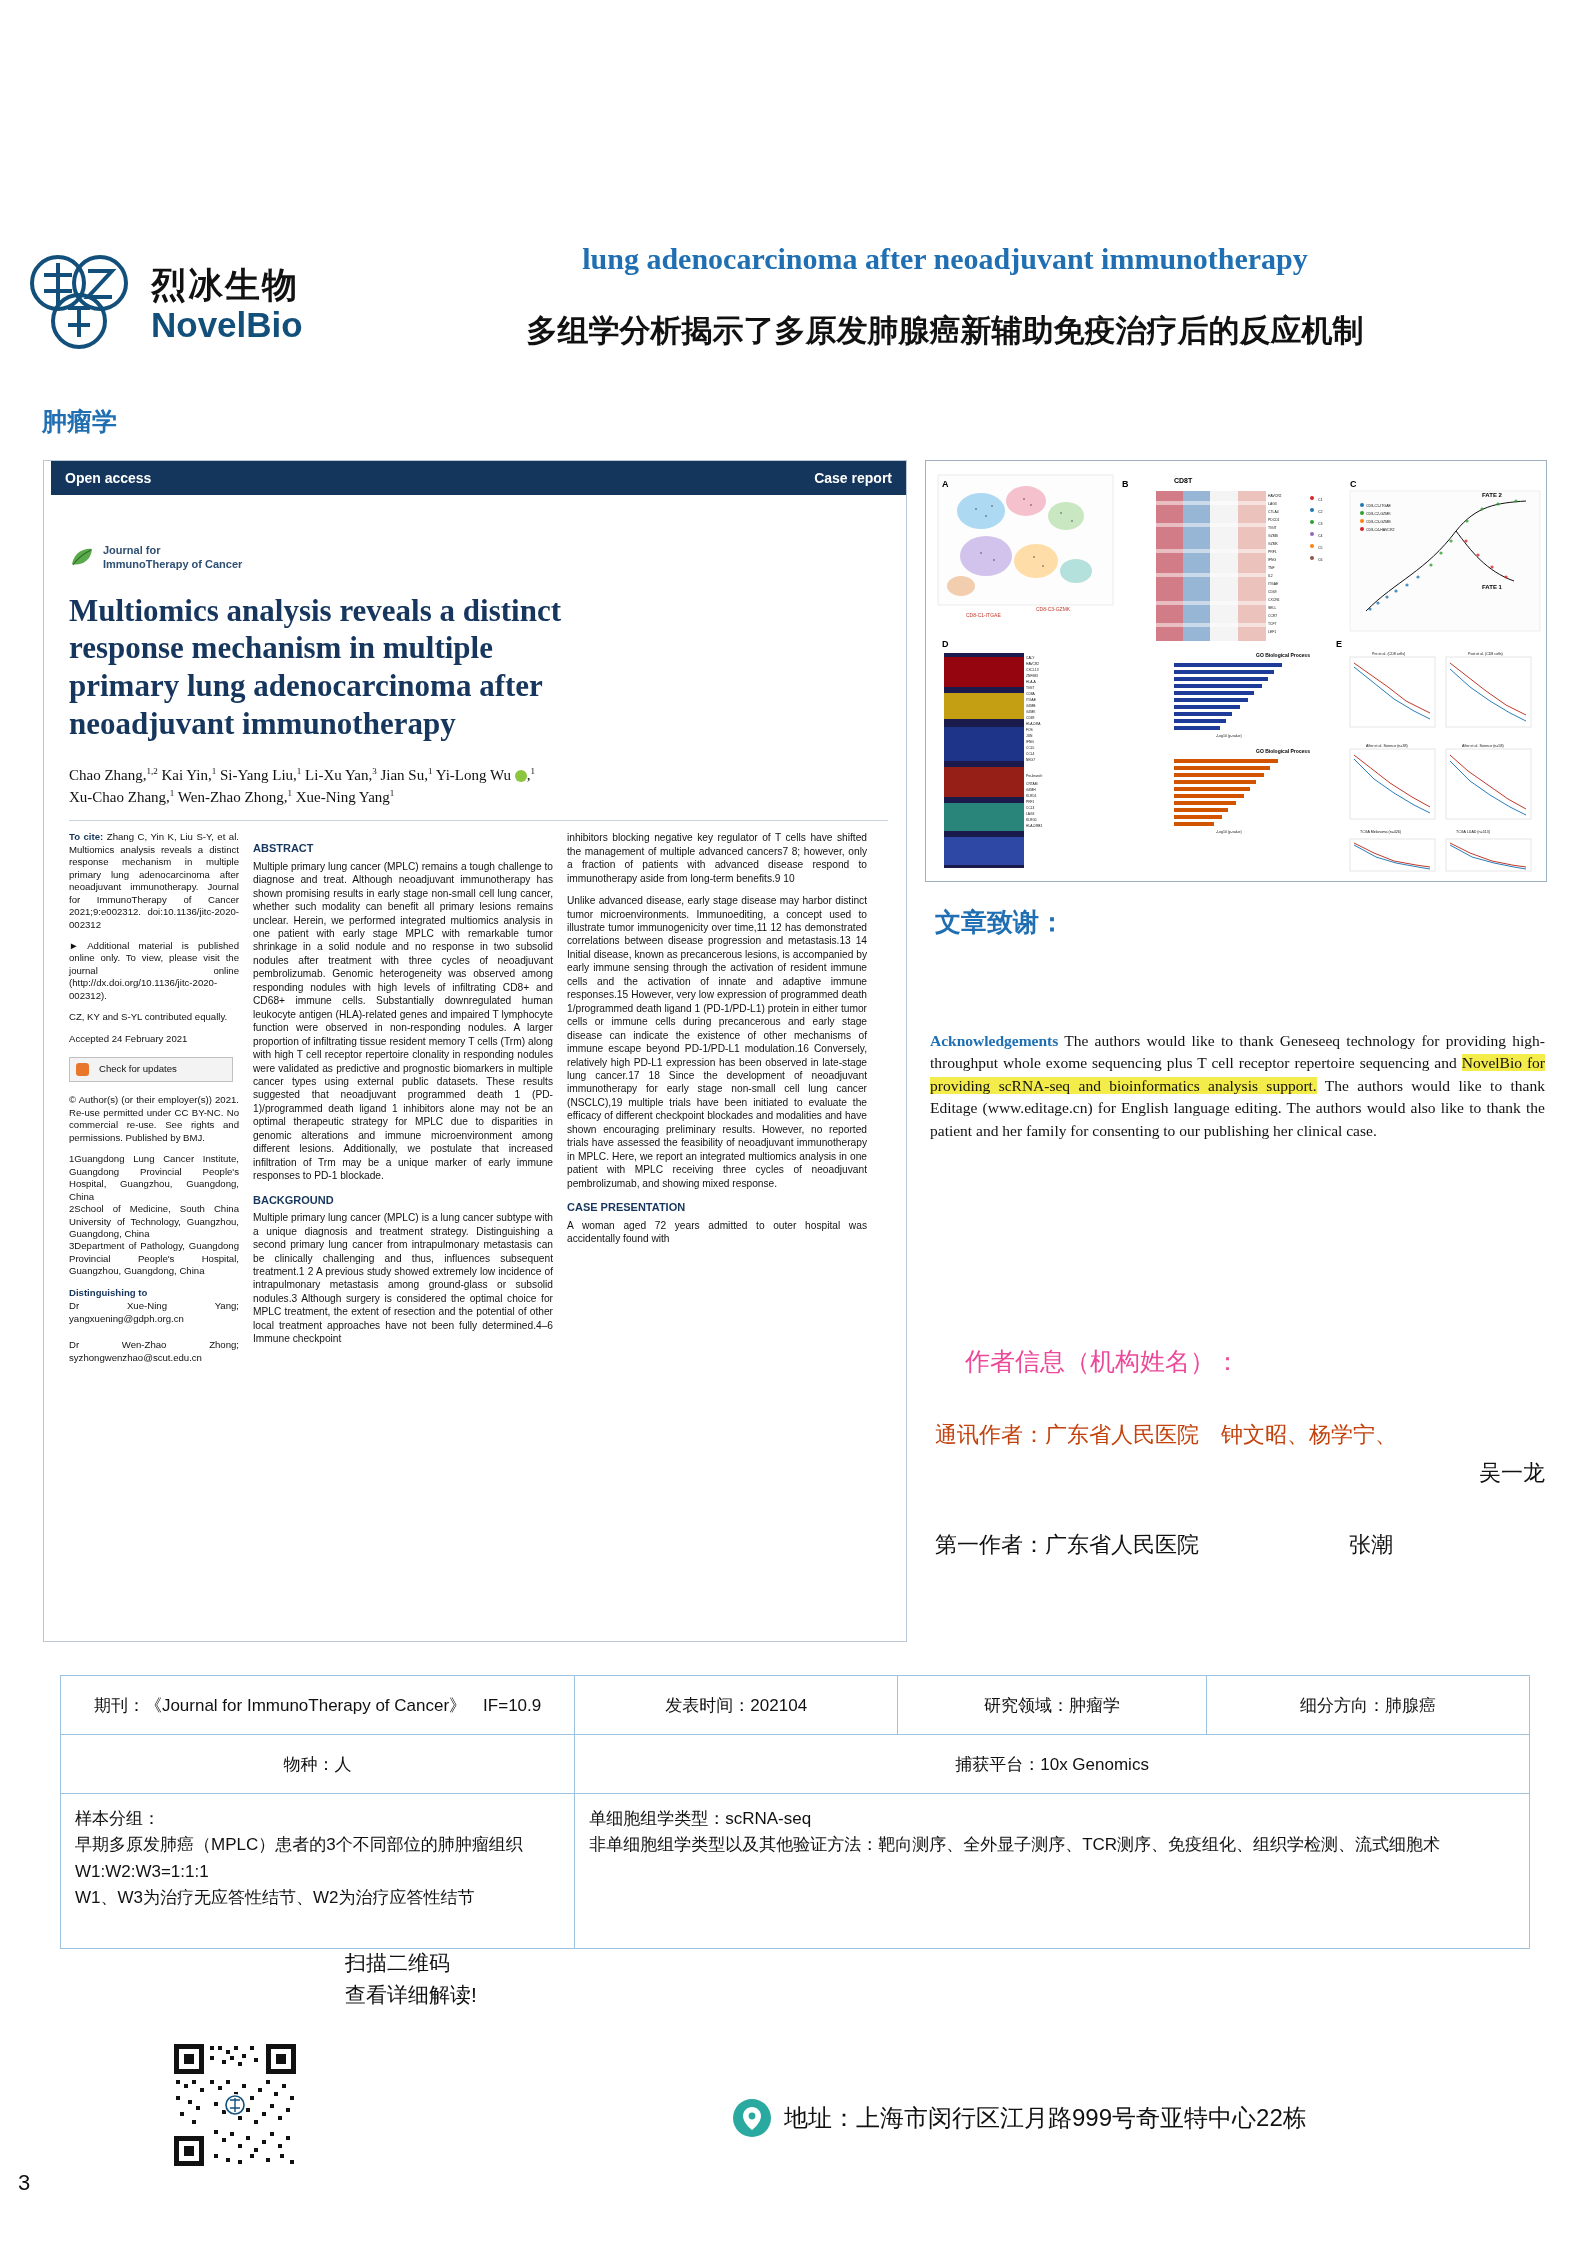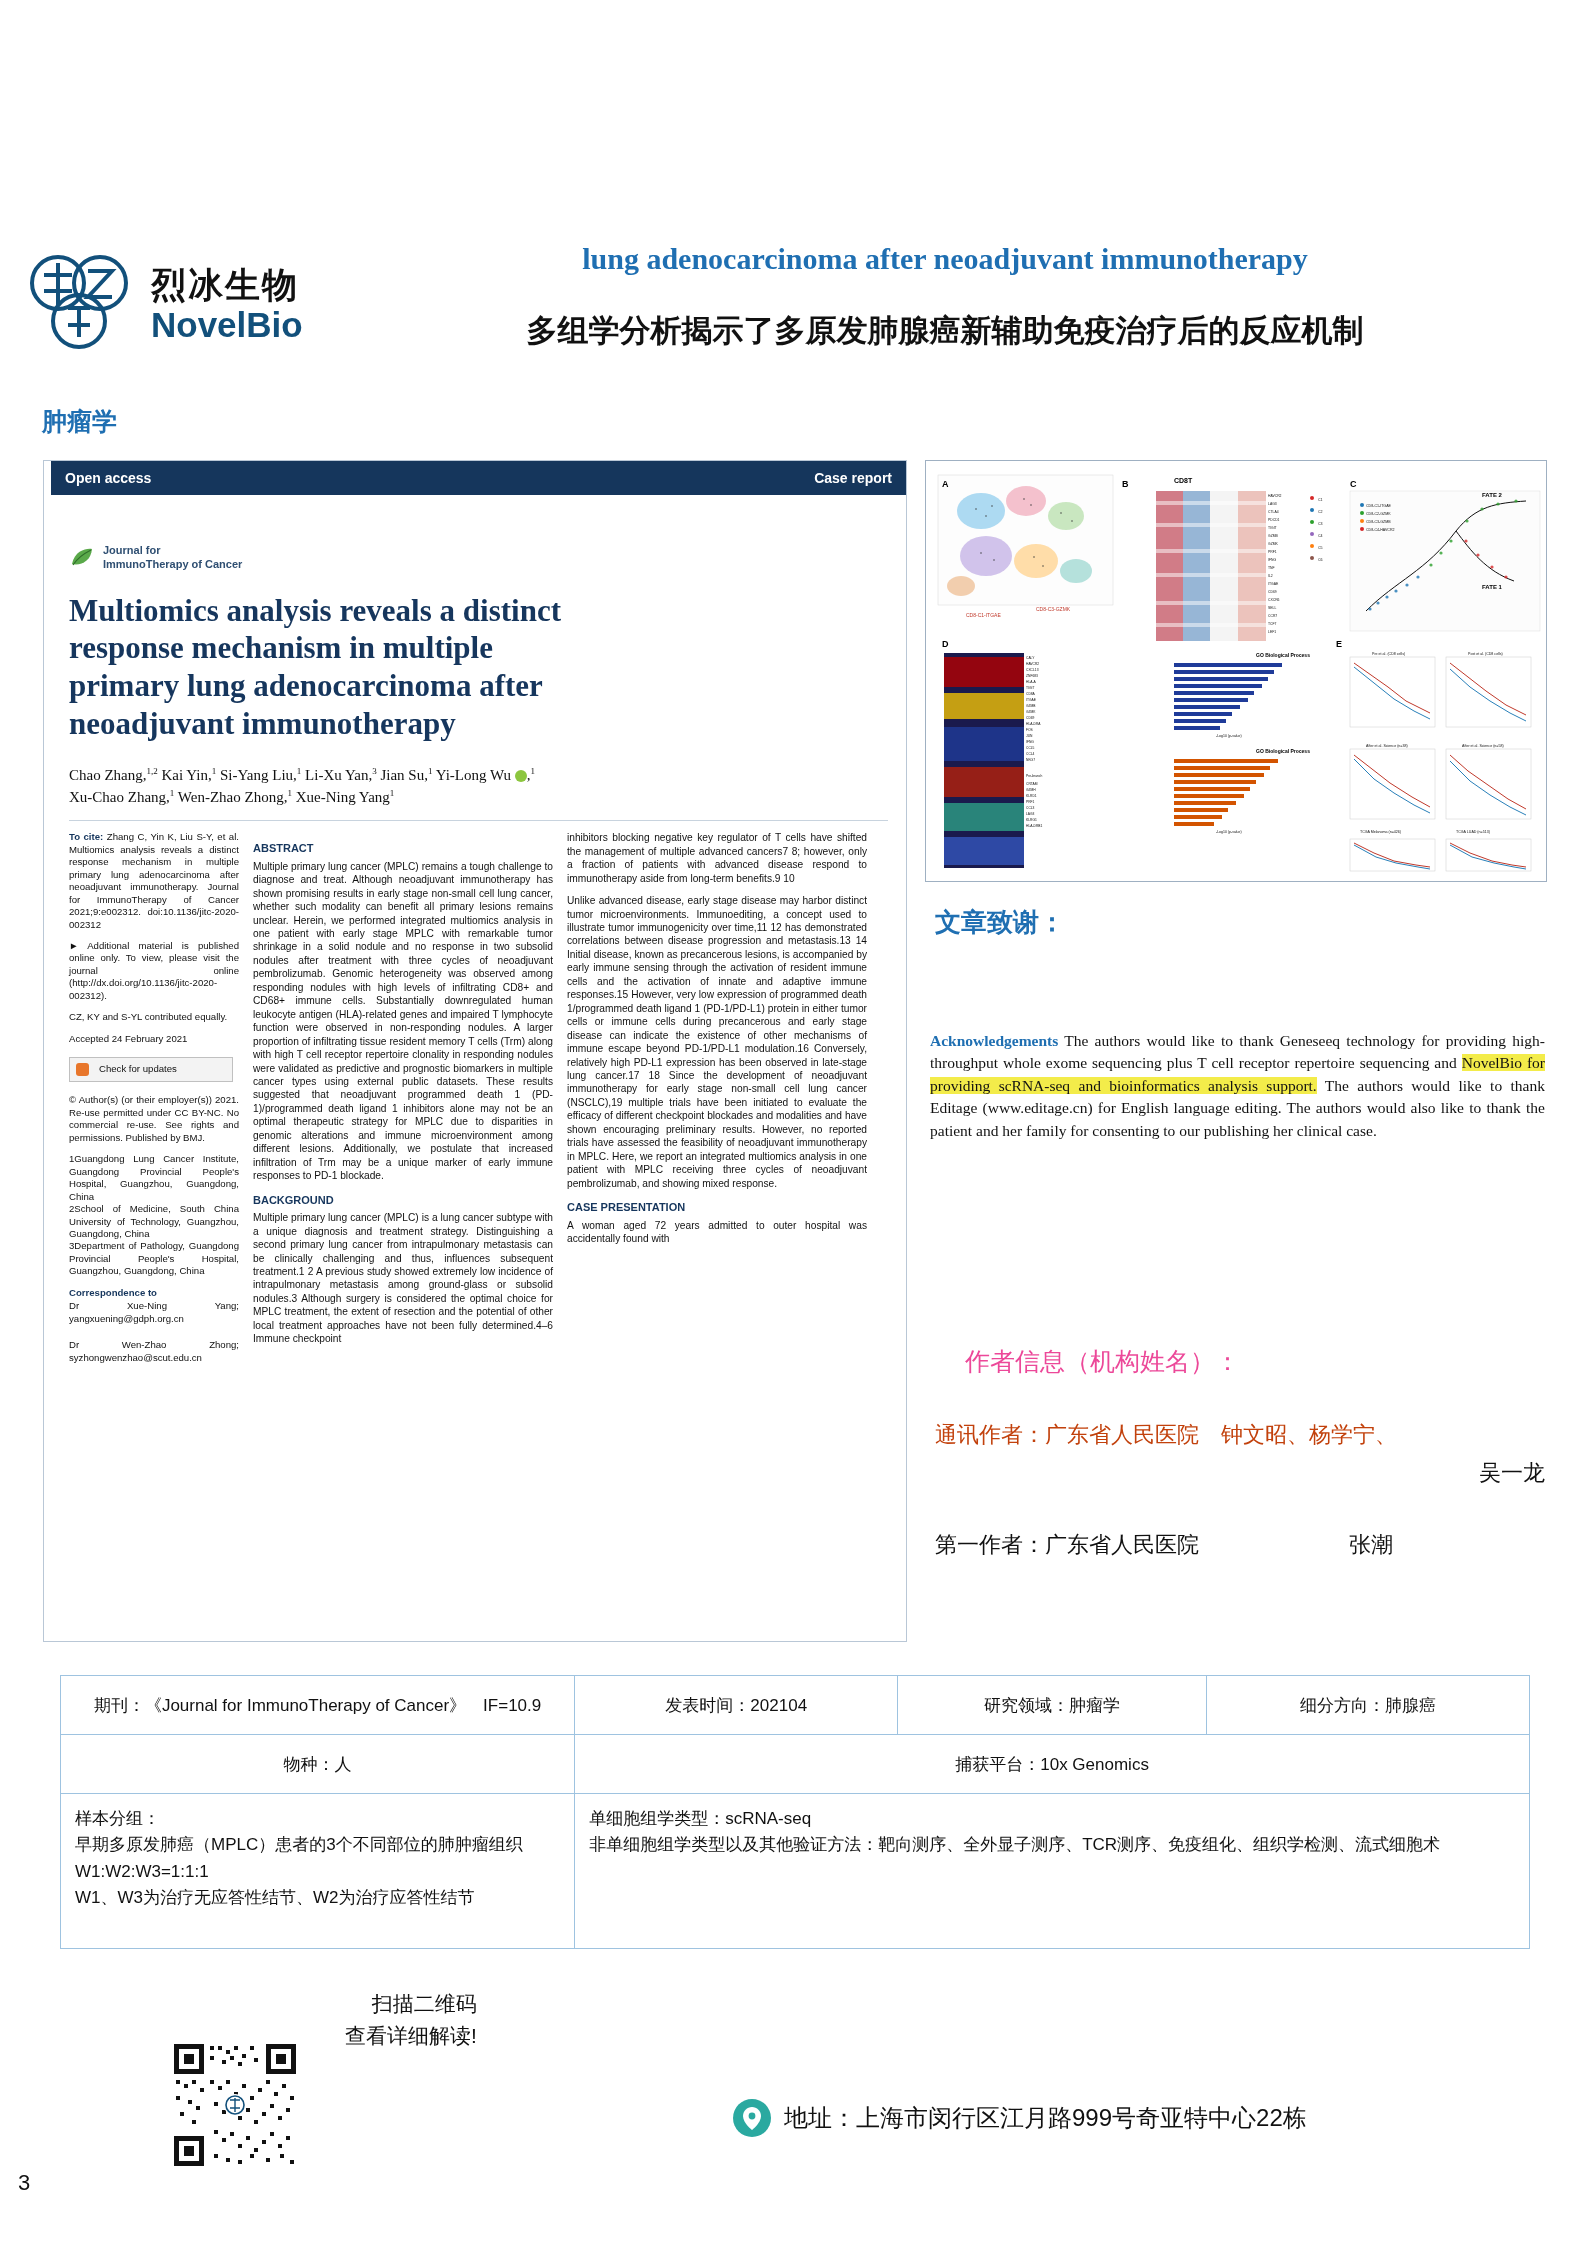--- a/index.html
+++ b/index.html
@@ -115,21 +115,21 @@
     border-collapse:collapse; font-size:17px; color:#111;
   }
   .tbl td { border:1px solid #9ec3e0; padding:12px 14px; vertical-align:top; }
   .tbl .ctr { text-align:center; vertical-align:middle; }
   .tbl .r1 td { height:34px; }
   .tbl .r3 td { height:130px; line-height:1.55; }
 
   
   .qr { position:absolute; left:170px; top:2040px; width:130px; height:130px; }
   .qr-cap {
-    position:absolute; left:345px; top:1988px; font-size:21px; color:#111; line-height:1.5;text-align:right;
+    position:absolute; left:345px; top:1947px; font-size:21px; color:#111; line-height:1.5;
   }
   .addr {
     position:absolute; left:732px; top:2058px; font-size:24px; color:#111;
     display:flex; align-items:center; gap:12px;margin-top:40px;
   }
   .tel {
     position:absolute; left:760px; top:2118px; font-size:24px; color:#111;
     display:flex; align-items:center; gap:12px;
   }
   .pin, .phone { width:40px; height:40px; flex:0 0 auto; }
@@ -203,21 +203,21 @@
         <p class="small-note">Accepted 24 February 2021</p>
         <div class="check-updates">
           <span class="cu-dot"></span>
           <span>Check for updates</span>
         </div>
         <p class="small-note">© Author(s) (or their employer(s)) 2021. Re-use permitted under CC BY-NC. No commercial re-use. See rights and permissions. Published by BMJ.</p>
         <p class="small-note" style="white-space:pre-line;"><span>1Guangdong Lung Cancer Institute, Guangdong Provincial People's Hospital, Guangzhou, Guangdong, China
 2School of Medicine, South China University of Technology, Guangzhou, Guangdong, China
 3Department of Pathology, Guangdong Provincial People's Hospital, Guangzhou, Guangdong, China</span></p>
         <p class="corr">
-          <b class="blue-t">Correspondence to</b><br>
+          <b class="blue-t">Distinguishing to</b><br>
           <span style="white-space:pre-line;">Dr Xue-Ning Yang; yangxuening@gdph.org.cn
 
 Dr Wen-Zhao Zhong; syzhongwenzhao@scut.edu.cn</span>
         </p>
       </div>
 
       <div class="col col2">
         <div class="sec-h">ABSTRACT</div>
         <p>Multiple primary lung cancer (MPLC) remains a tough challenge to diagnose and treat. Although neoadjuvant immunotherapy has shown promising results in early stage non-small cell lung cancer, whether such modality can benefit all primary lesions remains unclear. Herein, we performed integrated multiomics analysis in one patient with early stage MPLC with remarkable tumor shrinkage in a solid nodule and no response in two subsolid nodules after treatment with three cycles of neoadjuvant pembrolizumab. Genomic heterogeneity was observed among responding nodules with high levels of infiltrating CD8+ and CD68+ immune cells. Substantially downregulated human leukocyte antigen (HLA)-related genes and impaired T lymphocyte function were observed in non-responding nodules. A larger proportion of infiltrating tissue resident memory T cells (Trm) along with high T cell receptor repertoire clonality in responding nodules were validated as predictive and prognostic biomarkers in multiple cancer types using external public datasets. These results suggested that neoadjuvant programmed death 1 (PD-1)/programmed death ligand 1 inhibitors alone may not be an optimal therapeutic strategy for MPLC due to disparities in genomic alterations and immune microenvironment among different lesions. Additionally, we postulate that increased infiltration of Trm may be a unique marker of early immune responses to PD-1 blockade.</p>
         <div class="sec-h">BACKGROUND</div>

